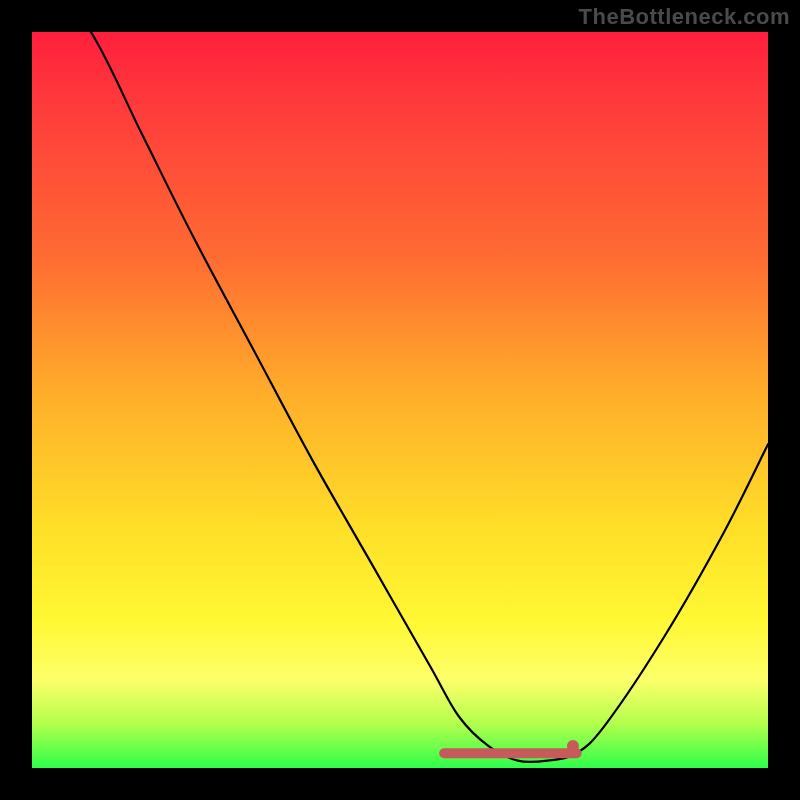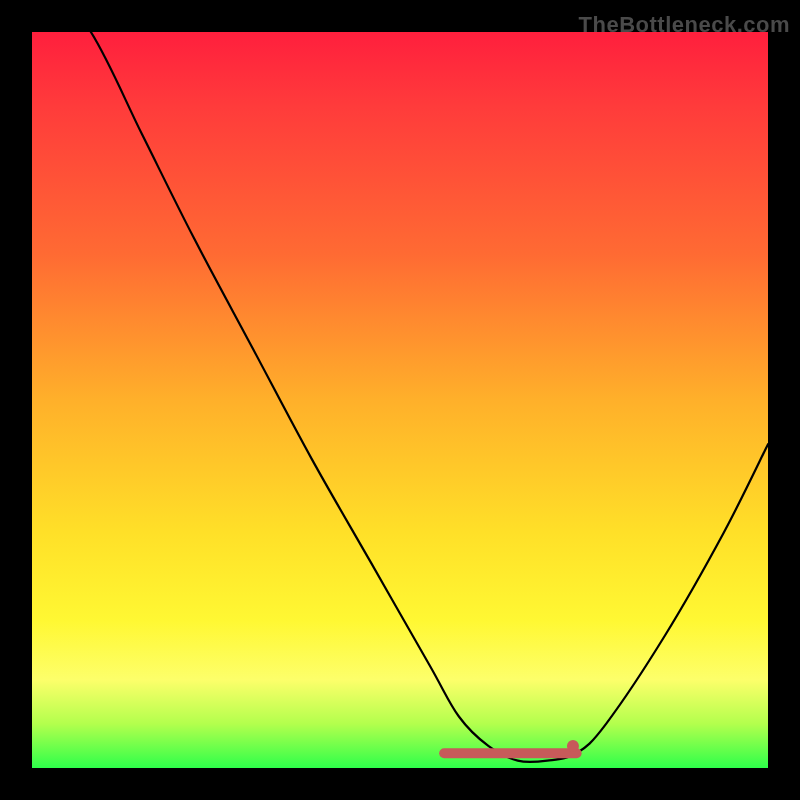--- a/index.html
+++ b/index.html
@@ -12,21 +12,21 @@
     font-family: Arial, Helvetica, sans-serif;
   }
   .frame {
     position: relative;
     width: 800px;
     height: 800px;
     background: #000;
   }
   .watermark {
     position: absolute;
-    top: 12px;
+    top: 4px;
     right: 10px;
     color: #4a4a4a;
     font-size: 22px;
     font-weight: bold;
     letter-spacing: 0.5px;
     z-index: 10;
   }
   .plot-area {
     position: absolute;
     left: 32px;

